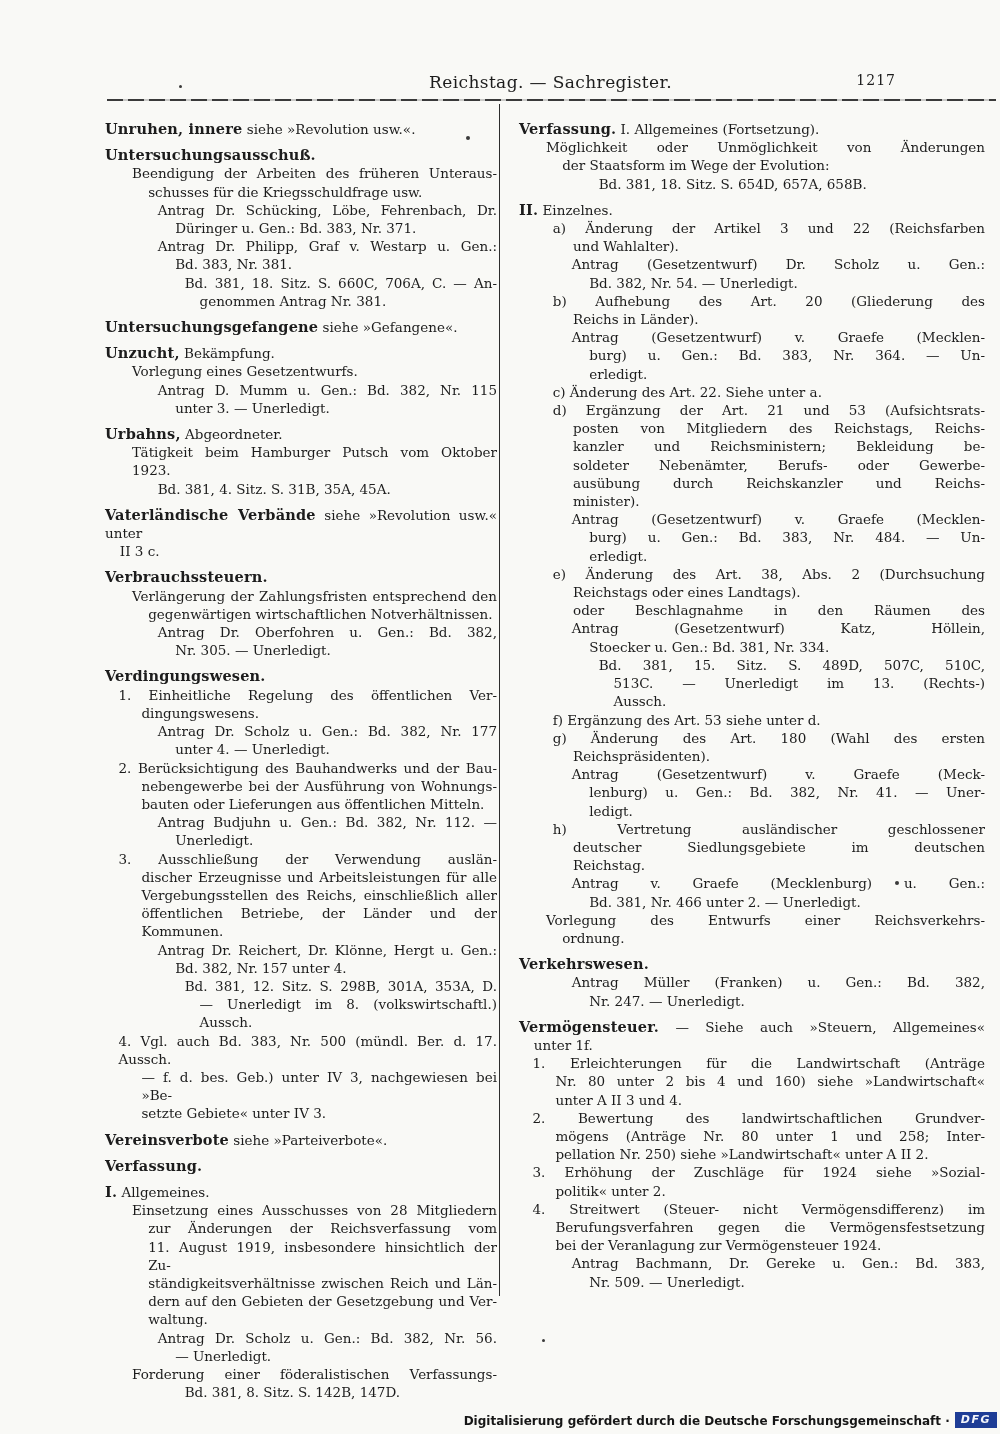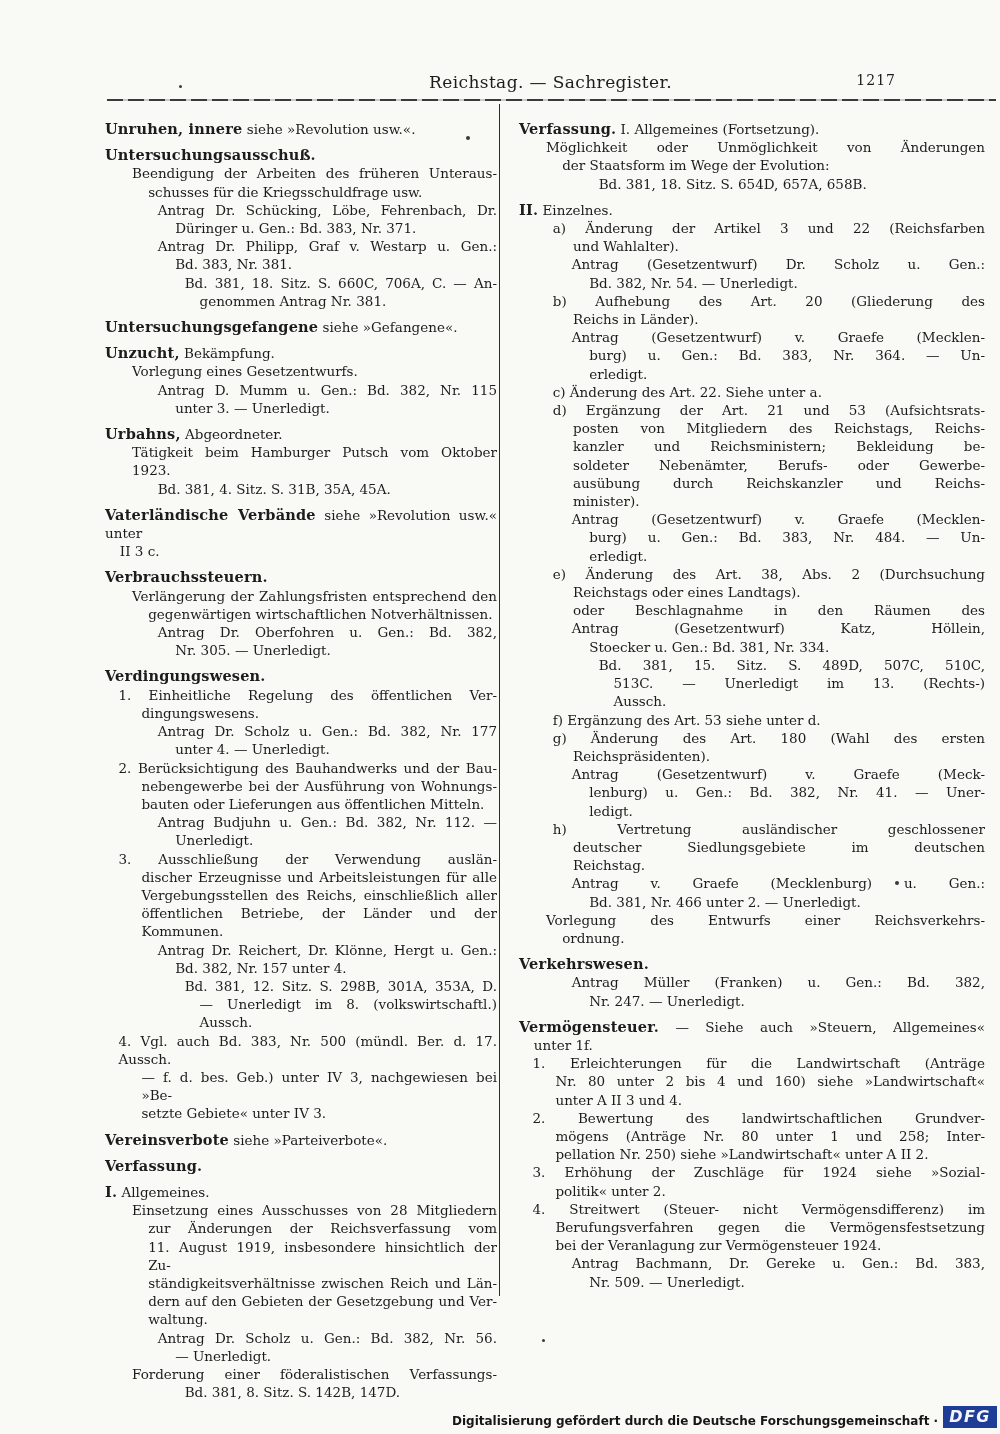--- a/index.html
+++ b/index.html
@@ -32,21 +32,21 @@
   .num{padding-left:2.7em;} .num .line:first-child{margin-left:-1.7em;}
   .lett{padding-left:4.0em;}.lett .line:first-child{margin-left:-1.5em;}
   .rom{padding-left:1.6em;} .rom .line:first-child{margin-left:-1.6em;}
   .l0,.rom{margin-top:8px;}
   .footer{
     position:absolute;right:3px;bottom:6px;display:flex;align-items:flex-end;gap:5px;
     font-family:"DejaVu Sans", sans-serif;font-size:12px;font-weight:bold;color:#161616;
   }
   .dfg{
     display:inline-block;background:#1e3d96;color:#f4f6fb;
-    font-size:16px;font-weight:bold;font-style:italic;
+    font-size:11px;font-weight:bold;font-style:italic;
     padding:1px 6px 2px;letter-spacing:1.5px;
   }
   .speck{position:absolute;background:#3a3a3a;border-radius:50%;}
 </style>
 </head>
 <body>
 
 <div class="page">
 
   <div class="header">

